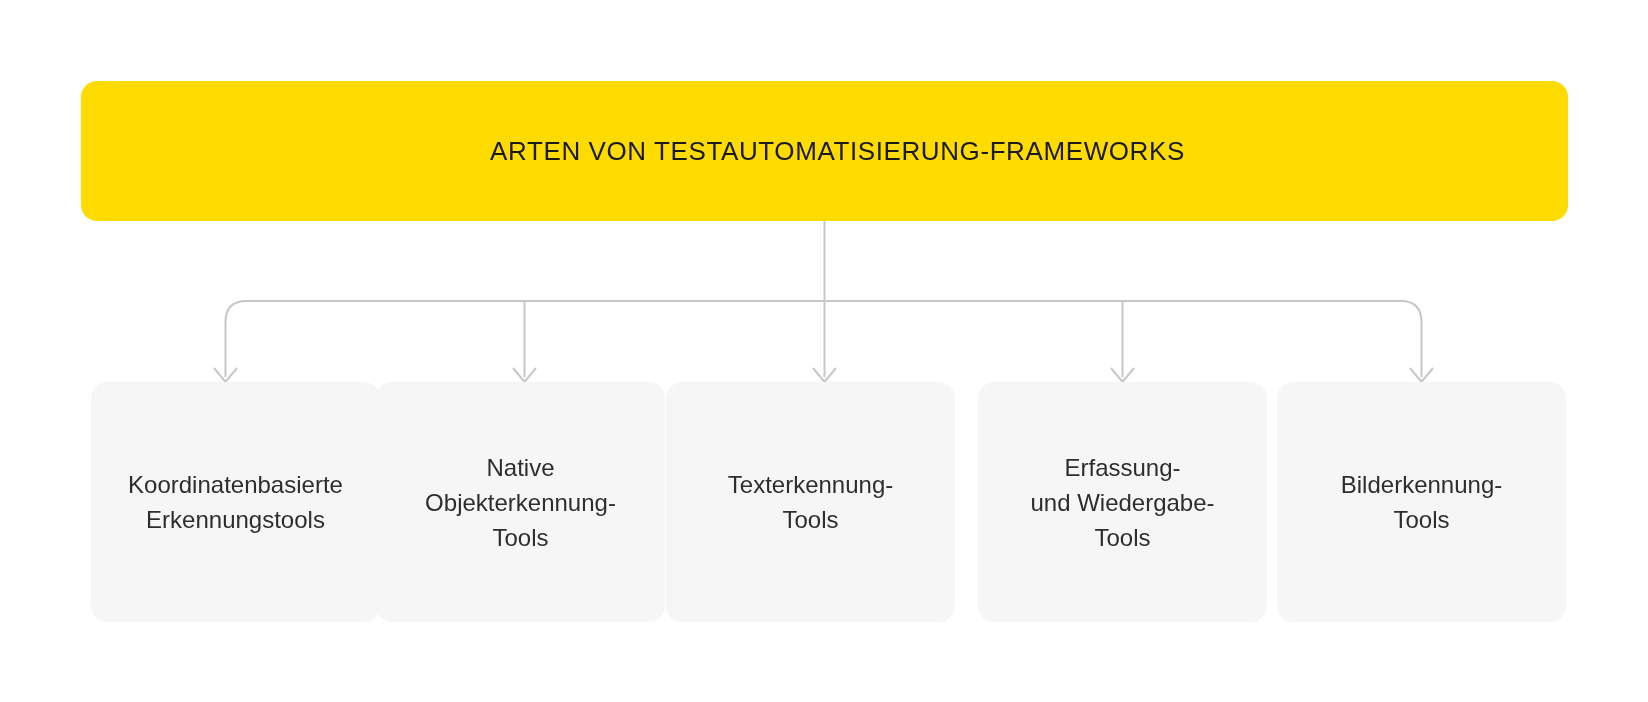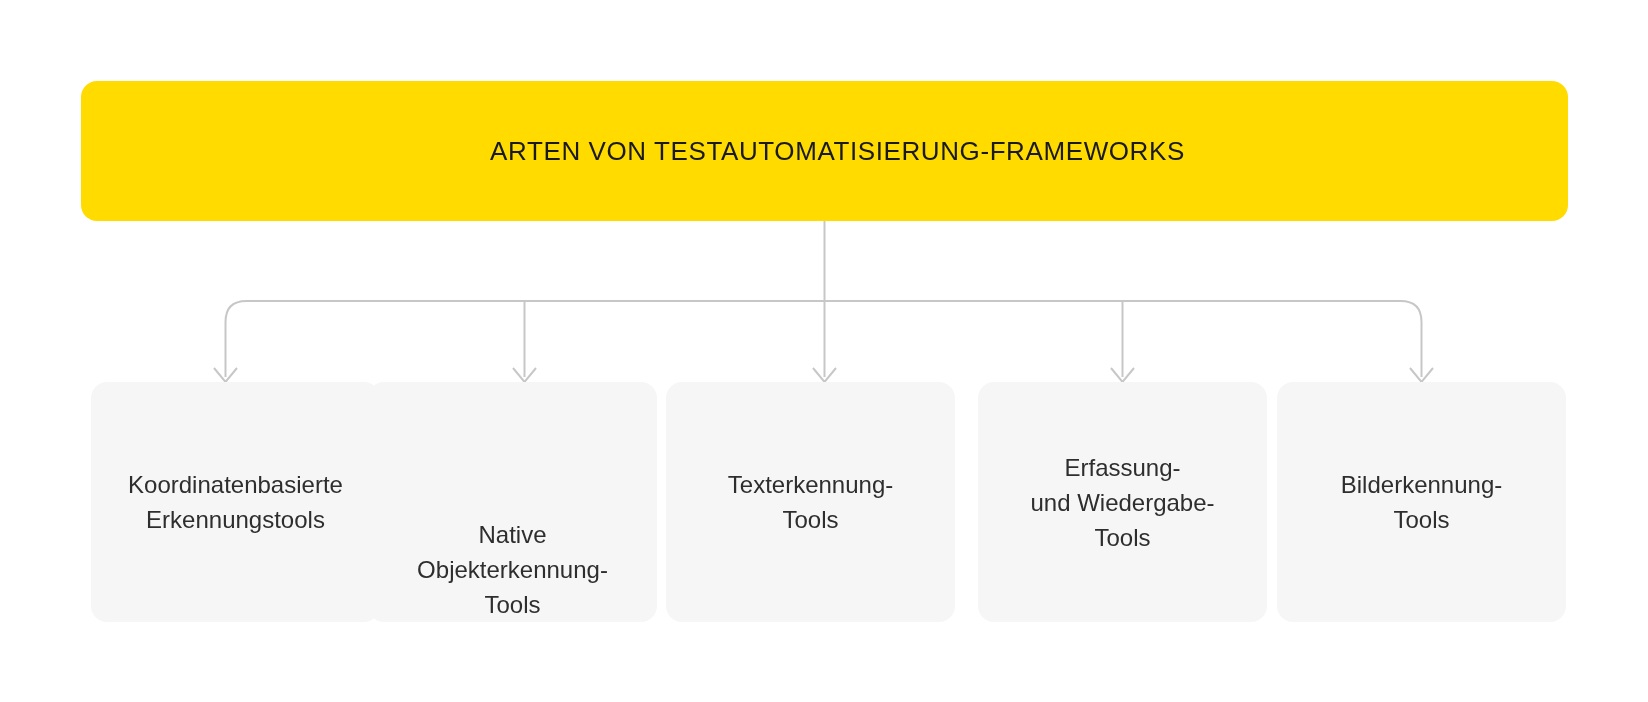--- a/index.html
+++ b/index.html
@@ -71,21 +71,21 @@
     justify-content: center;
     text-align: center;
   }
   .node .node-label {
     color: var(--node-text);
     font-size: 24px;
     line-height: 35px;
     white-space: pre-line;
   }
   .node-1 { left: 91px; }
-  .node-2 { left: 368px; align-items: flex-end; }
+  .node-2 { left: 376px; }
   .node-3 { left: 666px; }
   .node-4 { left: 978px; }
   .node-5 { left: 1277px; text-align: center; }
 </style>
 </head>
 <body>
 
 <div class="canvas">
 
   <div class="header-box">

